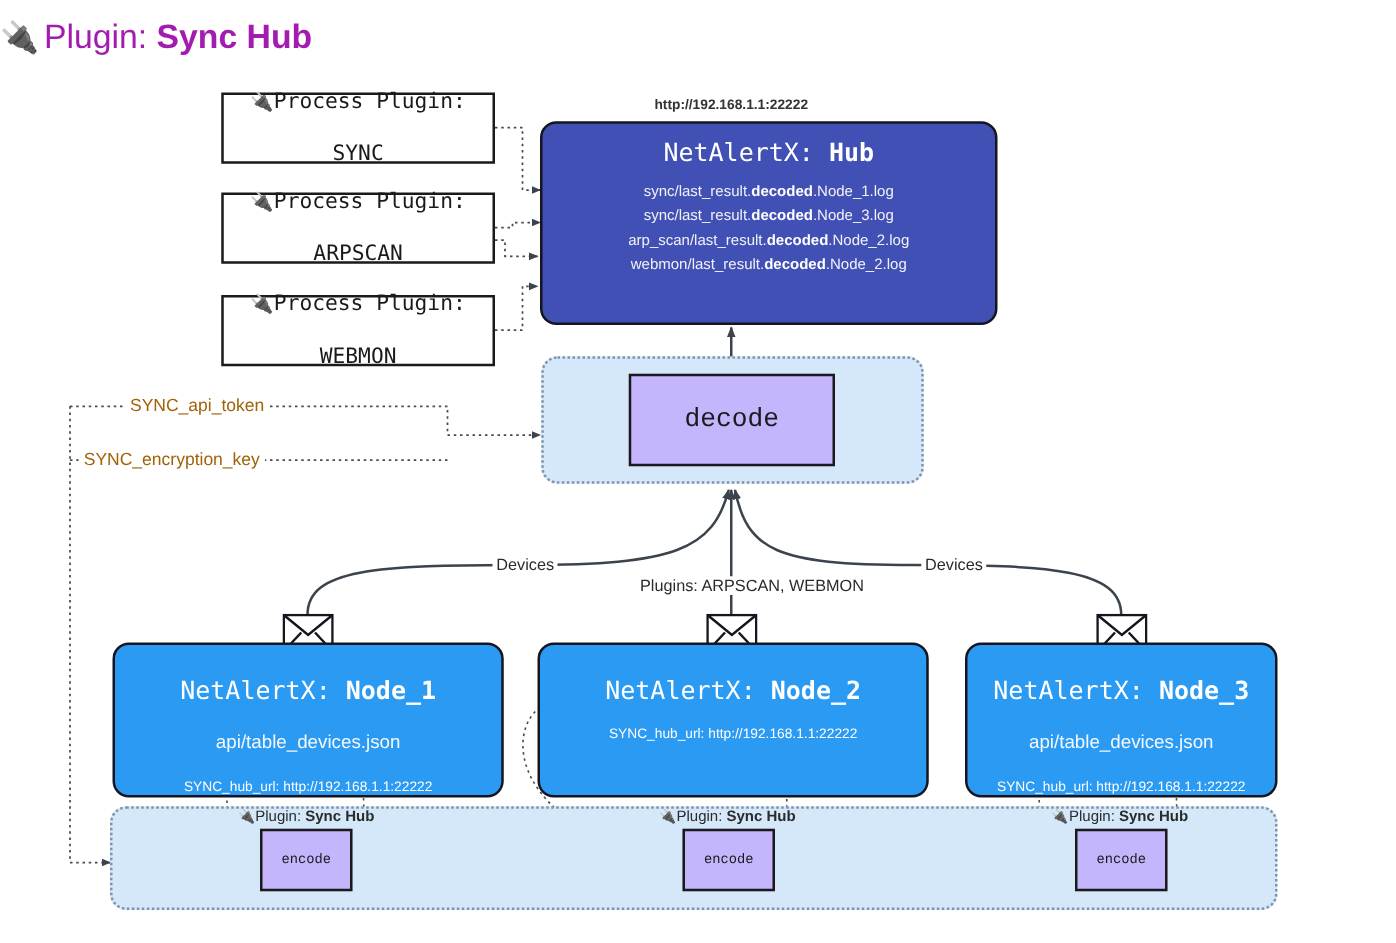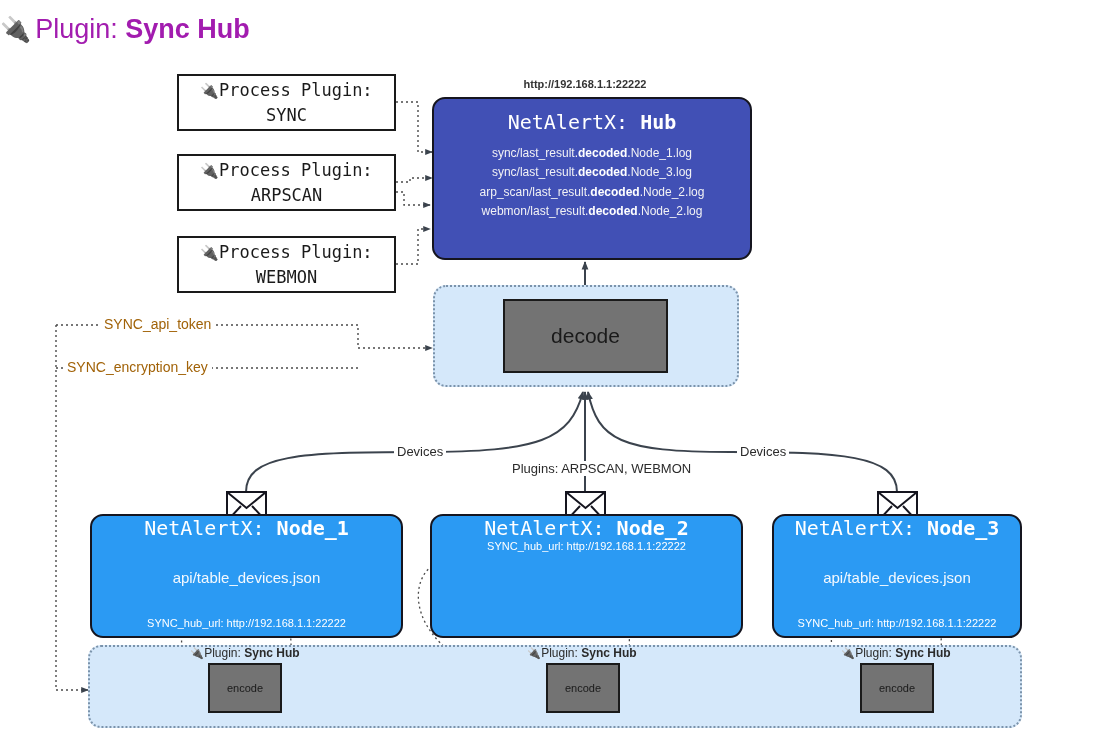--- a/index.html
+++ b/index.html
@@ -14,21 +14,21 @@
     height: 754px;
     overflow: hidden;
     background: #ffffff;
   }
   #edges {
     position: absolute;
     left: 0; top: 0;
     width: 1117px; height: 754px;
     pointer-events: none;
   }
-  .node { position: absolute; }
+  .node { position: absolute; gap: 17px; }
 
   
   #title {
     position: absolute;
     left: 0; top: 14px;
     width: 1117px;
     text-align: left;
     font-size: 27px;
     color: #a21caf;
     white-space: nowrap;
@@ -89,40 +89,40 @@
   
   .lblue {
     background: #d5e8fa;
     border: 2px dotted #7b93ab;
     border-radius: 13px;
   }
 
   
   .procbox {
     border: 2px solid #1a1a1a;
-    background: #737373;
+    background: #c4b5fd;
     display: flex;
     align-items: center;
     justify-content: center;
-    font-family: Liberation Sans, sans-serif;
+    font-family: Liberation Mono, monospace;
     color: #1a1a1a;
   }
   #decode { font-size: 21px; }
   .encode { font-size: 11px; }
 
   
   .nbox {
     border: 2px solid #15151f;
     background: #2b9af3;
     border-radius: 13px;
     color: #ffffff;
     display: flex;
     flex-direction: column;
     align-items: center;
-    padding-top: 0;
+    padding-top: 24px;
   }
   .nbox .ntitle {
     font-family: "DejaVu Sans Mono", "Liberation Mono", monospace;
     font-size: 20px;
     white-space: nowrap;
   }
   .nbox .ntitle .b { font-weight: bold; }
   .nbox .nlines {
     flex: 1;
     display: flex;
@@ -247,21 +247,21 @@
 
   <div class="node pbox" style="left:177px; top:236px; width:219px; height:57px;">
     <div class="l1">
       <span class="plug">🔌</span><span>Process Plugin:</span>
     </div>
     <div class="l2">WEBMON</div>
   </div>
 
   <div id="hub-url" style="left:432px; top:78px; width:306px;">http://192.168.1.1:22222</div>
 
-  <div class="node" id="hub" style="left:432px; top:97px; width:320px; height:163px;">
+  <div class="node" id="hub" style="left:432px; top:97px; width:366px; height:163px;">
     <div class="hub-title">
       <span>NetAlertX:</span>
       <span class="b">Hub</span>
     </div>
     <div class="logline">
       <span>sync/last_result.</span><b>decoded</b><span>.Node_1.log</span>
     </div>
     <div class="logline">
       <span>sync/last_result.</span><b>decoded</b><span>.Node_3.log</span>
     </div>

